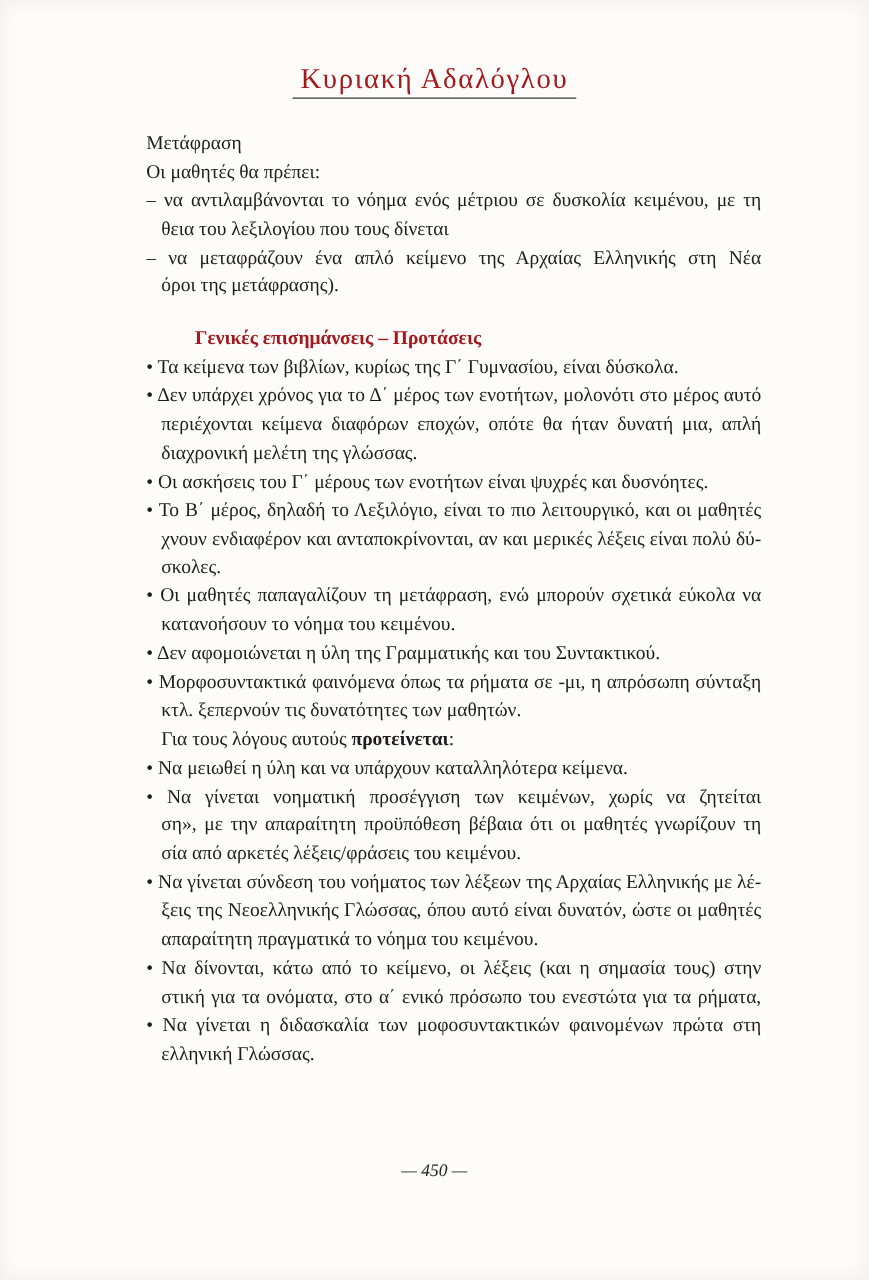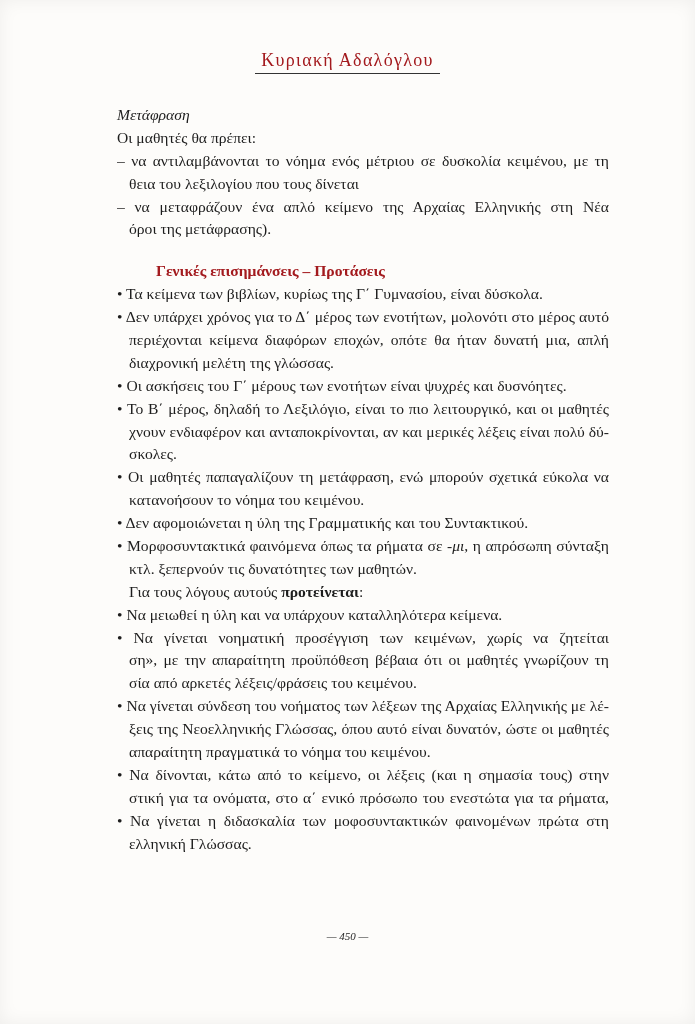--- a/index.html
+++ b/index.html
@@ -6,37 +6,37 @@
   body {
     width: 695px; height: 1024px; background: #fdfcfa; position: relative; overflow: hidden;
     font-family: "DejaVu Serif", "Liberation Serif", serif; color: #1d1d1d;
   }
   .page-edge { position: absolute; left: 0; top: 0; width: 695px; height: 1024px; box-shadow: inset 0 0 18px rgba(0,0,0,0.06); pointer-events: none; }
   .running-head {
     position: absolute; top: 50px; left: 0; width: 695px; text-align: center;
   }
   .running-head span {
     display: inline-block; color: #a31a1e; font-family: "Liberation Serif", serif;
-    font-size: 18px; letter-spacing: 1.3px; padding: 0 6px 2px 6px; border-bottom: 1px solid #333;
+    font-size: 23px; letter-spacing: 1.3px; padding: 0 6px 2px 6px; border-bottom: 1px solid #333;
   }
   .body-text {
     position: absolute; left: 117px; top: 104px; width: 492px;
     font-family: "Liberation Serif", serif; font-size: 15.6px; line-height: 22.9px;
   }
   .line { white-space: nowrap; display: block; height: 22.9px; }
   .justify { text-align: justify; text-align-last: justify; white-space: normal; overflow: hidden; }
-  .italic { font-style: italic; }
+  .italic { }
   .indent { padding-left: 12px; }
   .indent2 { padding-left: 12px; }
   .spacer { height: 19px; }
   .section-heading { color: #a31a1e; font-weight: bold; font-size: 15.6px; margin-left: 39px; }
   .bold { font-weight: bold; }
   .page-number {
     position: absolute; top: 930px; left: 0; width: 695px; text-align: center;
-    font-family: "Liberation Serif", serif; font-style: italic; font-size: 11px;
+    font-family: "Liberation Serif", serif; font-style: italic; font-size: 14px;
   }
 </style>
 </head>
 <body>
 
 <div class="page-edge"></div>
 
 <div class="running-head">
   <span>Κυριακή Αδαλόγλου</span>
 </div>

